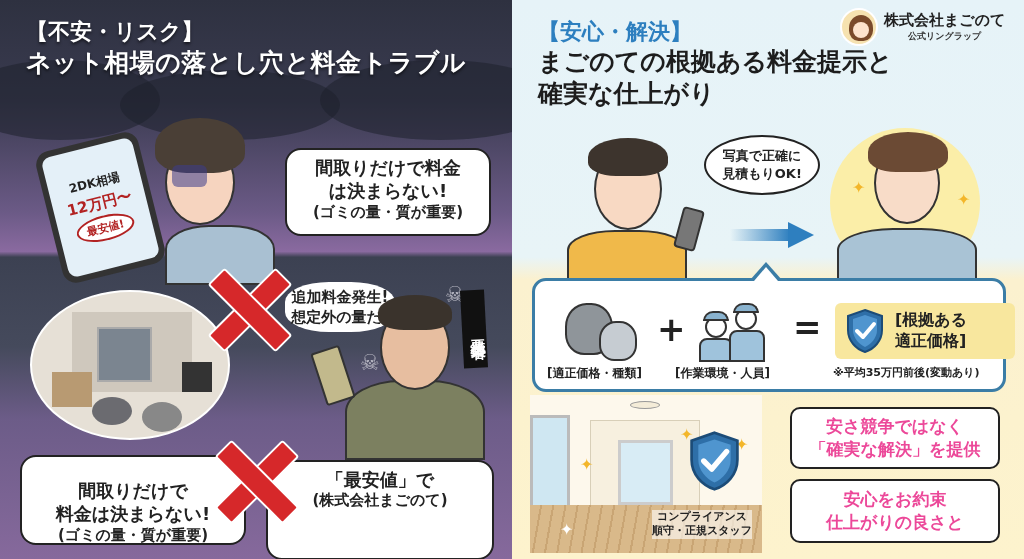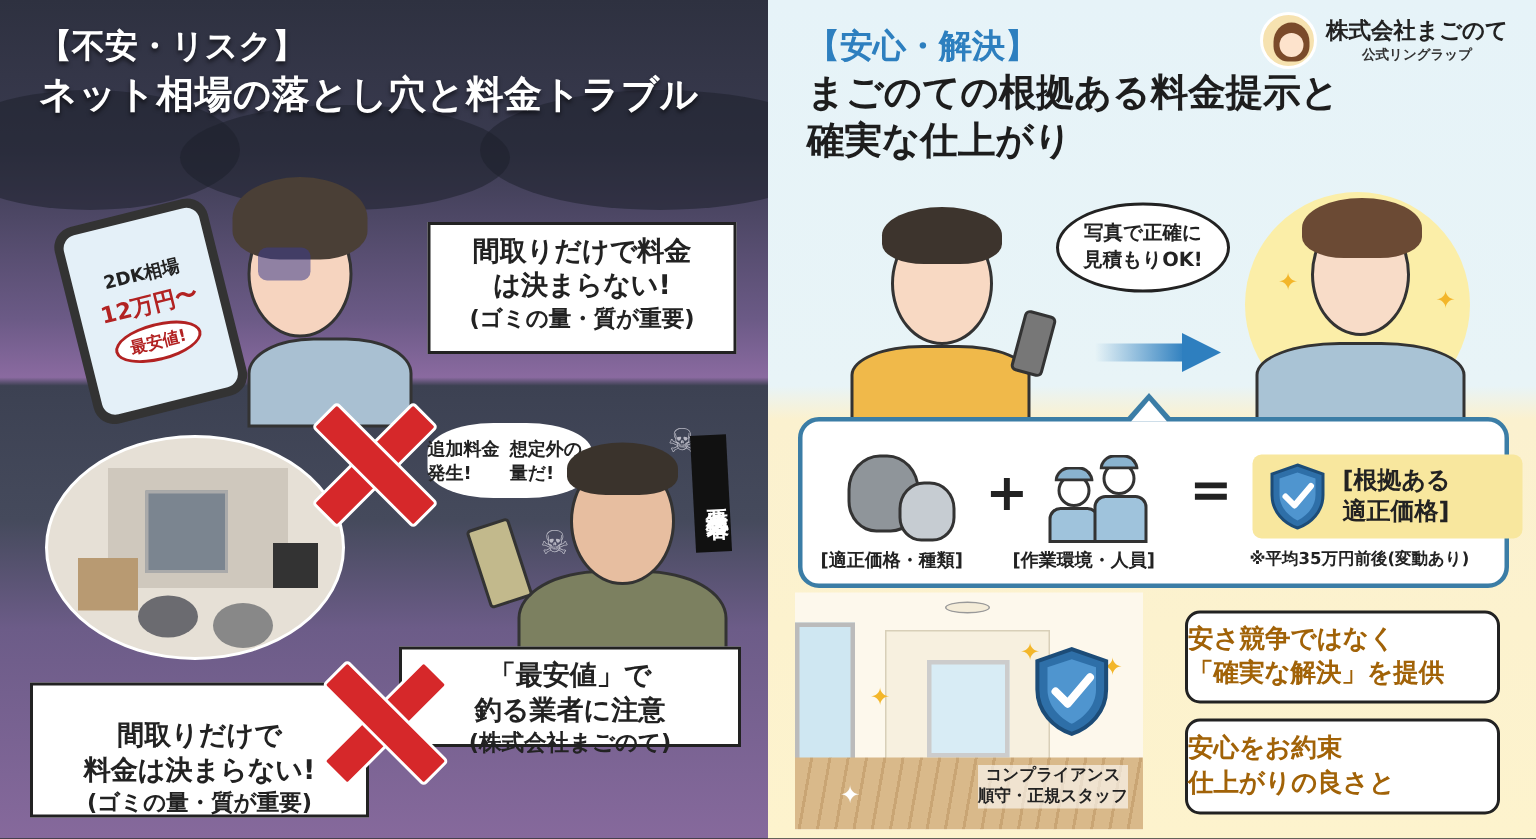--- a/index.html
+++ b/index.html
@@ -27,21 +27,21 @@
   
   .logo { position: absolute; left: 328px; top: 8px; display: flex; align-items: center; gap: 6px; }
   .logo-avatar { width: 38px; height: 38px; border-radius: 50%; background: #f6e2b0; border: 2px solid #fff; position: relative; overflow: hidden; }
   .logo-avatar::before { content: ""; position: absolute; left: 7px; top: 5px; width: 24px; height: 26px; border-radius: 50% 50% 40% 40%; background: #7a4a2a; }
   .logo-avatar::after { content: ""; position: absolute; left: 11px; top: 12px; width: 16px; height: 16px; border-radius: 50%; background: #fde3cc; }
   .logo-text { display: flex; flex-direction: column; align-items: center; }
   .logo-name { font-size: 15px; font-weight: bold; color: #222; }
   .logo-sub { font-size: 9px; color: #333; font-weight: bold; }
 
   
-  .bubble { position: absolute; background: #fff; border: 2px solid #222; border-radius: 0; text-align: center; font-weight: bold; color: #222; }
+  .bubble { position: absolute; background: #fff; border: 2px solid #222; border-radius: 16px; text-align: center; font-weight: bold; color: #222; }
   .bubble .main { font-size: 18px; line-height: 1.3; }
   .bubble .sub { font-size: 15px; line-height: 1.3; }
 
   
   .phone { position: absolute; left: 48px; top: 140px; width: 105px; height: 135px; background: #333; border-radius: 14px; transform: rotate(-14deg); padding: 6px; }
   .phone-screen { width: 100%; height: 100%; background: #e4f0f8; border-radius: 9px; display: flex; flex-direction: column; align-items: center; justify-content: center; gap: 3px; }
   .phone-l1 { font-size: 12px; font-weight: bold; color: #222; }
   .phone-l2 { font-size: 15px; font-weight: bold; color: #b22222; }
   .phone-l3 { font-size: 11px; font-weight: bold; color: #b22222; border: 2px solid #b22222; border-radius: 50%; padding: 3px 8px; background: #fff; }
 
@@ -60,21 +60,21 @@
   
   .thought { position: absolute; left: 30px; top: 290px; width: 200px; height: 150px; background: #e6e0d6; border-radius: 50%; border: 2px solid #fff; overflow: hidden; }
   .thought-inner { position: absolute; left: 40px; top: 20px; width: 120px; height: 80px; background: #cfc8bd; }
   .thought-window { position: absolute; left: 65px; top: 35px; width: 55px; height: 55px; background: #7b8590; border: 2px solid #aaa; }
   .trash { position: absolute; border-radius: 50%; background: #6b6b70; }
 
   .skull { position: absolute; font-size: 22px; color: #b9b9c4; }
 
   .villain-tag { position: absolute; left: 462px; top: 290px; width: 24px; height: 78px; background: #111; color: #fff; font-weight: bold; font-size: 15px; writing-mode: vertical-rl; text-align: center; letter-spacing: 2px; padding-top: 4px; transform: rotate(-3deg); }
 
-  .spiky { position: absolute; left: 285px; top: 282px; width: 110px; height: 50px; background: #fff; border-radius: 40%; display: flex; flex-direction: row; align-items: center; justify-content: center; font-weight: bold; font-size: 12px; color: #222; line-height: 1.35; }
+  .spiky { position: absolute; left: 285px; top: 282px; width: 110px; height: 50px; background: #fff; border-radius: 40%; display: flex; flex-direction: column; align-items: center; justify-content: center; font-weight: bold; font-size: 15px; color: #222; line-height: 1.35; }
 
   
   .speech-oval { position: absolute; left: 192px; top: 135px; width: 116px; height: 60px; background: #fff; border: 2px solid #222; border-radius: 50%; display: flex; flex-direction: column; align-items: center; justify-content: center; font-weight: bold; font-size: 13px; color: #222; line-height: 1.35; }
   .arrow { position: absolute; left: 218px; top: 222px; width: 86px; height: 26px; }
   .arrow-shaft { position: absolute; left: 0; top: 7px; width: 60px; height: 12px; background: linear-gradient(90deg, rgba(46,127,191,0) 0%, #2e7fbf 100%); }
   .arrow-head { position: absolute; left: 58px; top: 0; width: 0; height: 0; border-top: 13px solid transparent; border-bottom: 13px solid transparent; border-left: 26px solid #2e7fbf; }
   .sun { position: absolute; left: 318px; top: 128px; width: 150px; height: 150px; border-radius: 50%; background: #fbeea8; }
 
   .formula-box { position: absolute; left: 20px; top: 278px; width: 474px; height: 114px; background: #fff; border: 3px solid #3b7da6; border-radius: 14px; }
   .formula-notch { position: absolute; left: 238px; top: 262px; width: 0; height: 0; border-left: 16px solid transparent; border-right: 16px solid transparent; border-bottom: 18px solid #3b7da6; }
@@ -93,21 +93,21 @@
   .room { position: absolute; left: 18px; top: 395px; width: 232px; height: 158px; background: #fdf8ec; overflow: hidden; }
   .room-wall { position: absolute; left: 60px; top: 25px; width: 110px; height: 90px; background: #f7f0df; border: 1px solid #d8cfb8; }
   .room-floor { position: absolute; left: 0; top: 110px; width: 232px; height: 48px; background: repeating-linear-gradient(100deg, #d9b98a 0 10px, #c9a574 10px 12px); }
   .room-window-l { position: absolute; left: 0; top: 20px; width: 40px; height: 120px; background: #cfe7f2; border: 3px solid #bbb; }
   .room-window-c { position: absolute; left: 88px; top: 45px; width: 55px; height: 65px; background: #d8ecf5; border: 3px solid #ccc; }
   .room-lamp { position: absolute; left: 100px; top: 6px; width: 30px; height: 8px; background: #f4ecd8; border: 1px solid #999; border-radius: 50%; }
   .sparkle { position: absolute; color: #f3b62a; font-size: 16px; }
   .room-shield { position: absolute; left: 175px; top: 430px; width: 55px; height: 62px; }
   .compliance { position: absolute; left: 140px; top: 510px; font-size: 11px; font-weight: bold; color: #222; text-align: center; line-height: 1.3; background: rgba(255,255,255,0.6); }
 
-  .rbox { position: absolute; left: 278px; width: 210px; background: #fff; border: 2px solid #222; border-radius: 10px; font-weight: bold; font-size: 17px; color: #a16207; line-height: 1.35; display: flex; flex-direction: column; justify-content: center; }
+  .rbox { position: absolute; left: 278px; width: 210px; background: #fff; border: 2px solid #222; border-radius: 10px; text-align: center; font-weight: bold; font-size: 17px; color: #ec4899; line-height: 1.35; display: flex; flex-direction: column; justify-content: center; }
 </style>
 </head>
 <body>
 
 <div class="panel left">
   <div class="cloud" style="left:-40px;top:60px;width:200px;height:80px;"></div>
   <div class="cloud" style="left:120px;top:70px;width:220px;height:70px;"></div>
   <div class="cloud" style="left:320px;top:60px;width:240px;height:80px;"></div>
 
   <div class="title-l">
@@ -161,23 +161,22 @@
   <div class="skull" style="left:445px;top:282px;">☠</div>
   <div class="skull" style="left:360px;top:350px;">☠</div>
 
   <div class="villain-tag">悪徳業者</div>
 
   <div class="bubble" style="left:20px;top:455px;width:226px;height:90px;padding-top:22px;">
     <div class="main">間取りだけで</div>
     <div class="main">料金は決まらない!</div>
     <div class="sub">(ゴミの量・質が重要)</div>
   </div>
-  <div class="bubble" style="left:266px;top:431px;width:228px;height:67px;padding-top:6px;">
+  <div class="bubble" style="left:266px;top:460px;width:228px;height:100px;padding-top:6px;">
     <div class="main">「最安値」で</div>
-    <div class="main">釣る業者に注意</div>
     <div class="sub">(株式会社まごのて)</div>
   </div>
 
   <div class="xmark" style="left:215px;top:440px;"></div>
 </div>
 
 <div class="panel right">
   <div class="title-r">
     <div class="t1">【安心・解決】</div>
     <div class="t2">まごのての根拠ある料金提示と</div>

